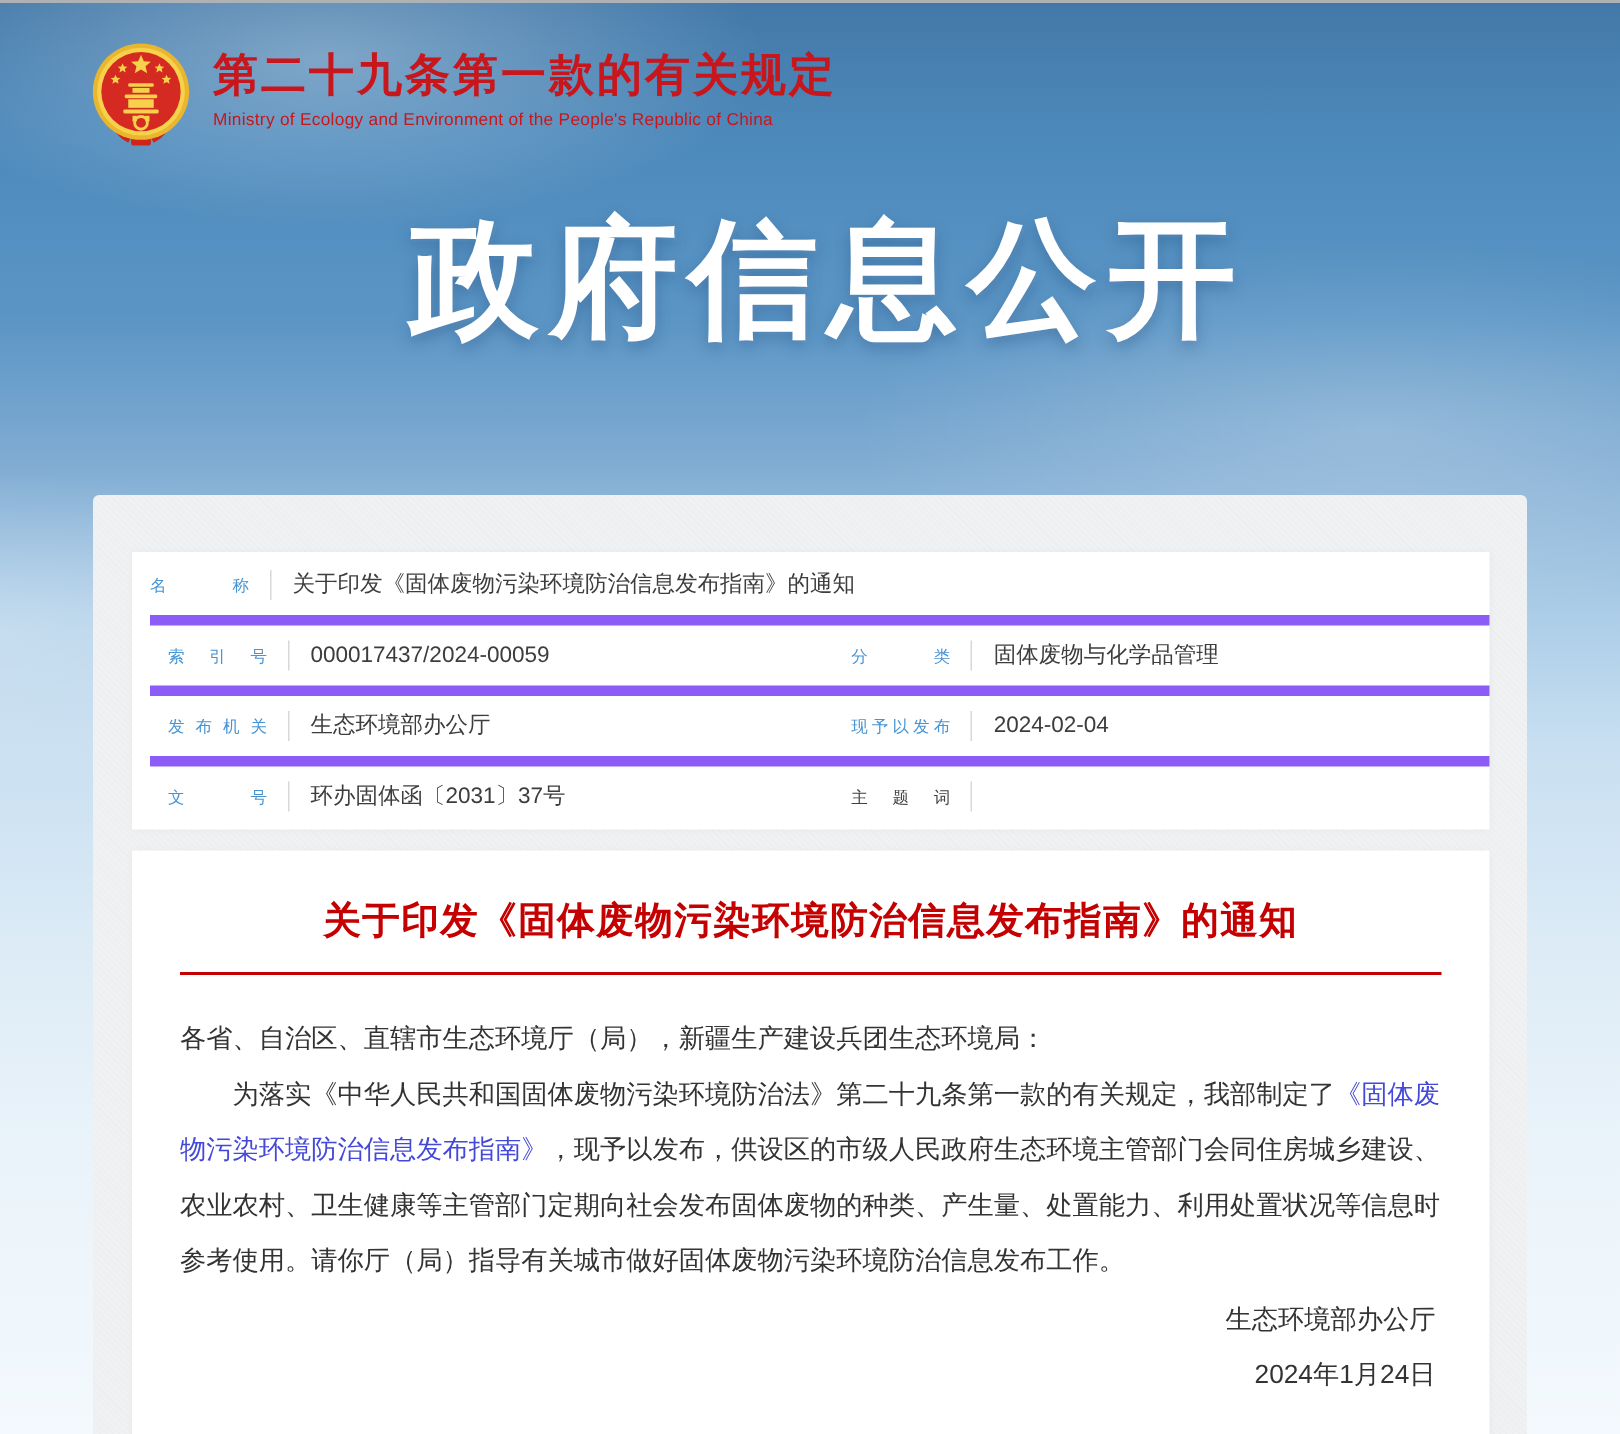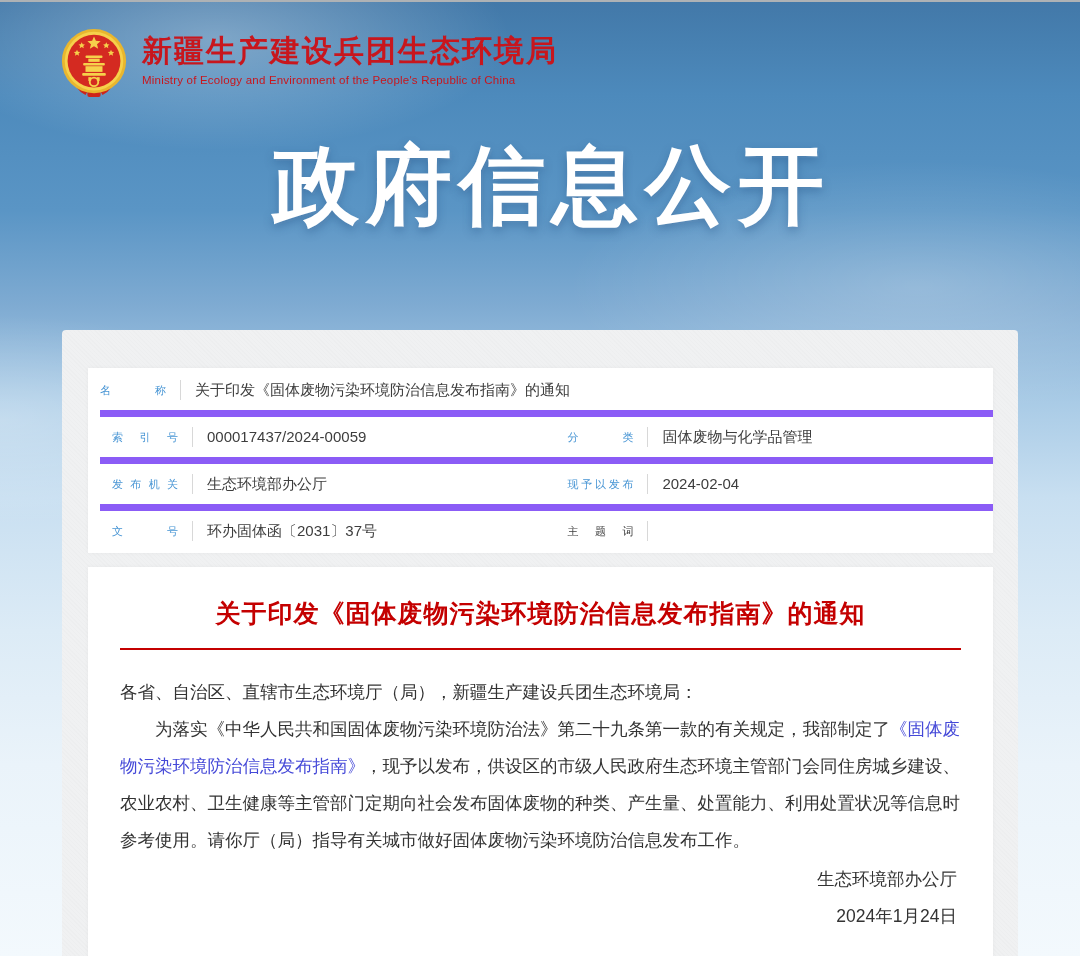--- a/index.html
+++ b/index.html
@@ -81,21 +81,21 @@
           <rect x="24.5" y="38" width="23" height="2.6" rx="1"></rect>
           <rect x="27" y="41.4" width="18" height="6"></rect>
           <rect x="23.5" y="48.6" width="25" height="2.8" rx="1"></rect>
           <rect x="30" y="53" width="3" height="4"></rect>
           <rect x="39" y="53" width="3" height="4"></rect>
         </g>
         <circle cx="36" cy="58" r="4.5" fill="none" stroke="#f6d14b" stroke-width="2"></circle>
       </svg>
     </span>
     <div class="header-text">
-      <div class="ministry-cn" style="color:#c8161d;">新疆生产建设兵团生态环境局</div>
+      <div class="ministry-cn" style="color:#c8161d;">第二十九条第一款的有关规定</div>
       <div class="ministry-en" style="color:#c8161d;">Ministry of Ecology and Environment of the People's Republic of China</div>
     </div>
   </div>
 
   <div class="banner">政府信息公开</div>
 
   <div class="card">
 
     <div class="meta-panel panel">
       <div class="meta-row">

